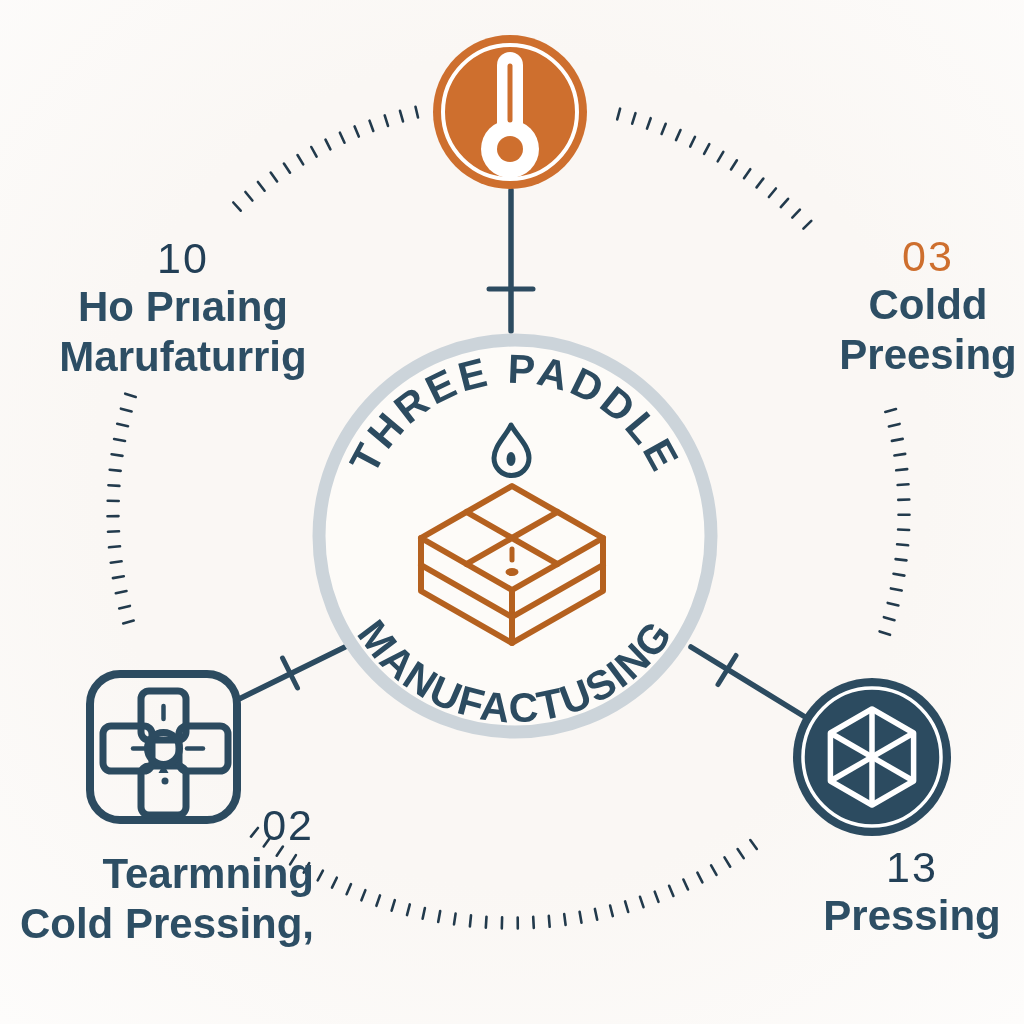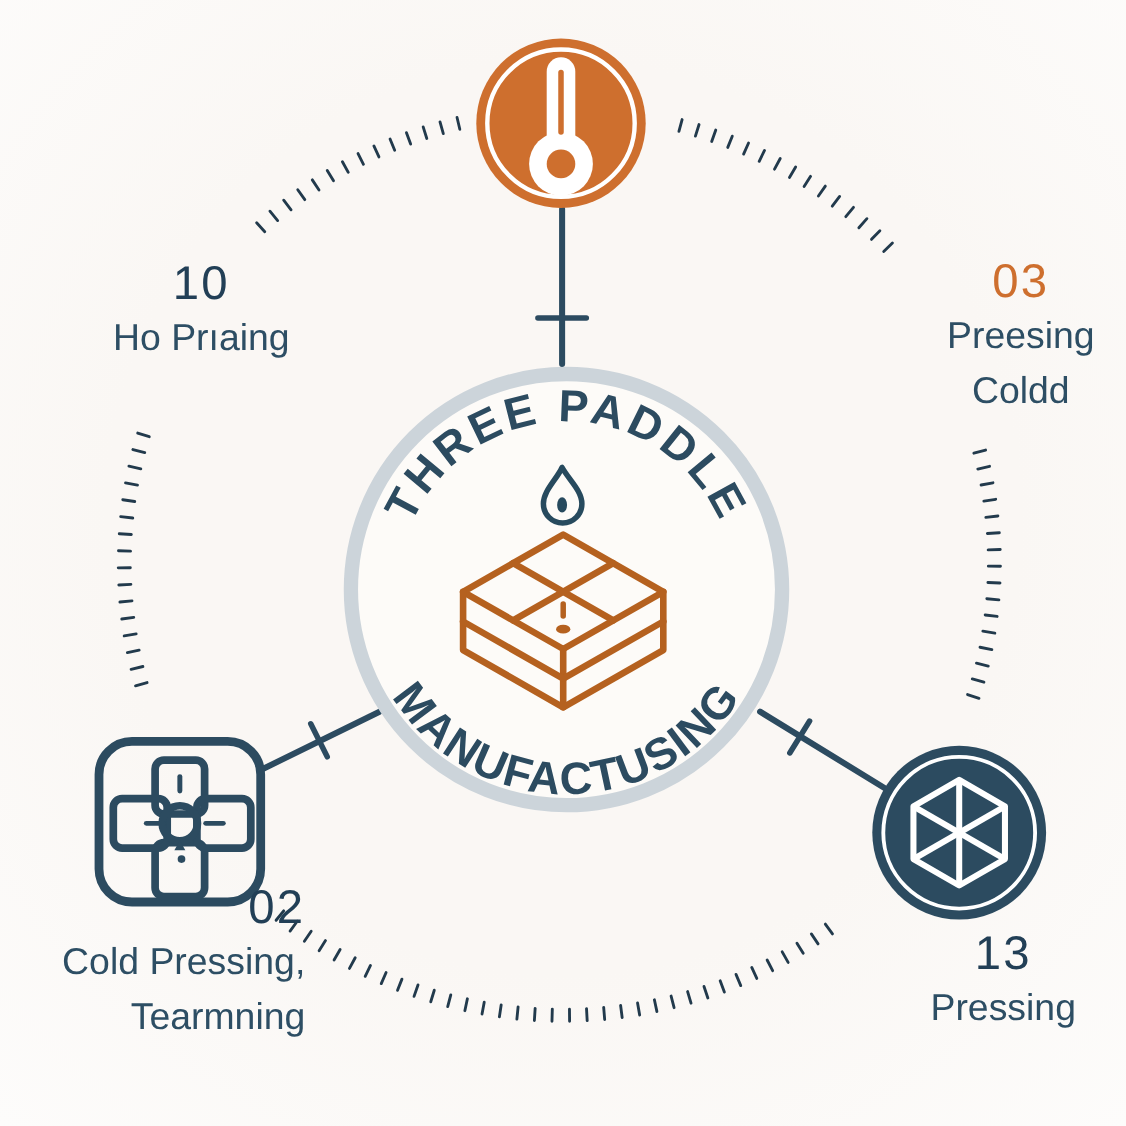--- a/index.html
+++ b/index.html
@@ -37,23 +37,23 @@
   }
   .label .num {
     font-size: 43px;
     line-height: 48px;
     font-weight: 400;
     letter-spacing: 2px;
     color: var(--number-navy, #223F56);
   }
   .label .num.accent { color: var(--accent-orange, #CE6F2E); }
   .label .line {
-    font-size: 34px;
+    font-size: 42px;
     line-height: 50px;
-    font-weight: 400;
+    font-weight: 700;
   }
 </style>
 </head>
 <body>
 
 <div class="canvas">
 
   <svg class="diagram" width="1024" height="1024" viewBox="0 0 1024 1024">
 
     <defs>
@@ -235,32 +235,33 @@
         <line x1="872" y1="709" x2="872" y2="805"></line>
         <line x1="830.4" y1="733" x2="913.6" y2="781"></line>
         <line x1="913.6" y1="733" x2="830.4" y2="781"></line>
       </g>
     </g>
   </svg>
 
   <div class="label" style="left:183px; top:234px;">
     <div class="num">10</div>
     <div class="line">Ho Prıaing</div>
+    <div class="line">Marufaturrig</div>
   </div>
 
   <div class="label" style="left:888px; top:232px;margin-left:40px;">
     <div class="num accent">03</div>
+    <div class="line">Coldd</div>
     <div class="line">Preesing</div>
-    <div class="line">Coldd</div>
   </div>
 
   <div class="label" style="left:167px; top:801px;text-align:right;">
     <div class="num">02</div>
+    <div class="line">Tearmning</div>
     <div class="line">Cold Pressing,</div>
-    <div class="line">Tearmning</div>
   </div>
 
   <div class="label" style="left:868px; top:843px;margin-left:44px;">
     <div class="num">13</div>
     <div class="line">Pressing</div>
   </div>
 
 </div>
 
 </body></html>

